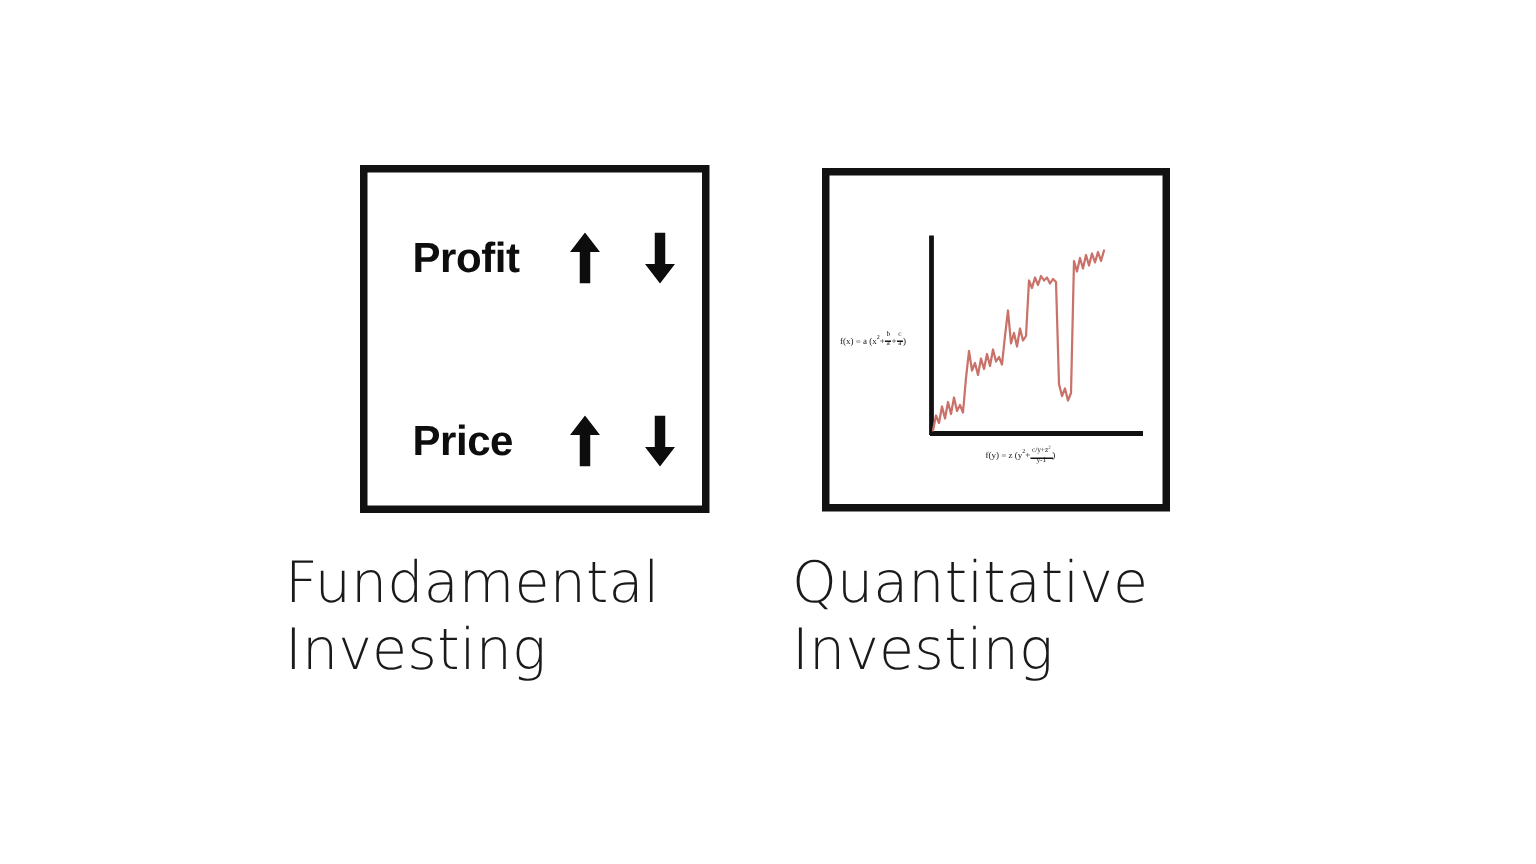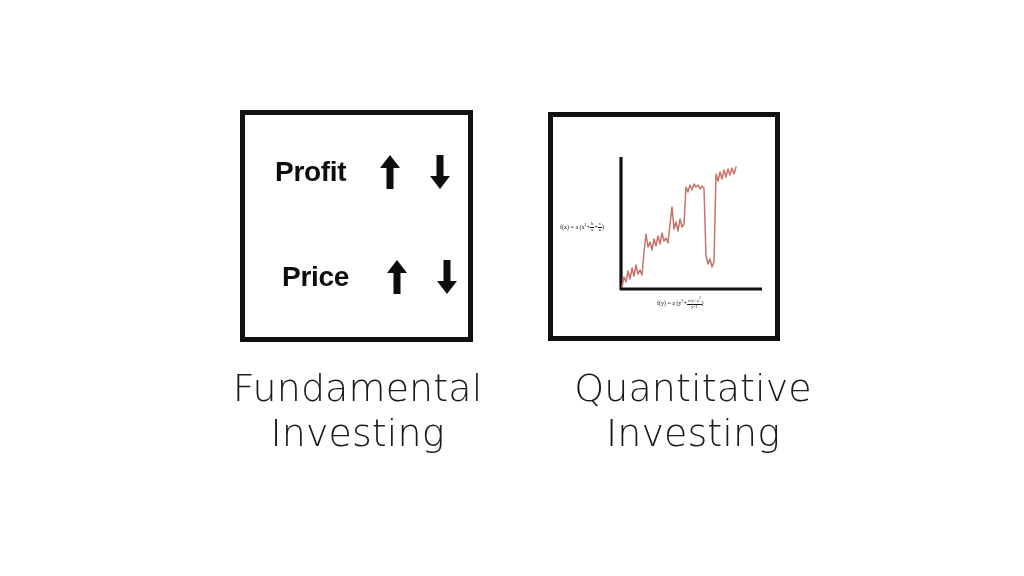--- a/index.html
+++ b/index.html
@@ -51,21 +51,21 @@
 
   
   .metric-row {
     position: absolute;
     display: flex;
     align-items: center;
     left: 30px;
     width: 190px;
   }
   .metric-row.row-profit { top: 40px; }
-  .metric-row.row-price  { top: 145px; justify-content: center; }
+  .metric-row.row-price  { top: 162px; }
 
   .metric-label {
     font-size: 28px;
     font-weight: bold;
     color: #0d0d0d;
     letter-spacing: -0.3px;
     width: 104px;
     white-space: nowrap;
     font-family: "Liberation Sans", sans-serif;
   }
@@ -117,21 +117,20 @@
     text-align: center;
     line-height: 1;
     font-size: 0.82em;
   }
   .frac .num { display: block; padding: 0 1px; }
   .frac .den { display: block; border-top: 1px solid #141414; padding: 0 1px; }
 
   
   .caption {
     position: absolute;
-    text-align: center;
     color: #1a1a1a;
     font-size: 38px;
     line-height: 1.18;
     font-weight: 300;
     letter-spacing: 0.1px;
     font-family: "DejaVu Sans", sans-serif;
   }
   #caption-left  { left: 190px; top: 366px; width: 335px; }
   #caption-right { left: 528px; top: 366px; width: 330px; }
   .caption .cap-line { display: block; }

